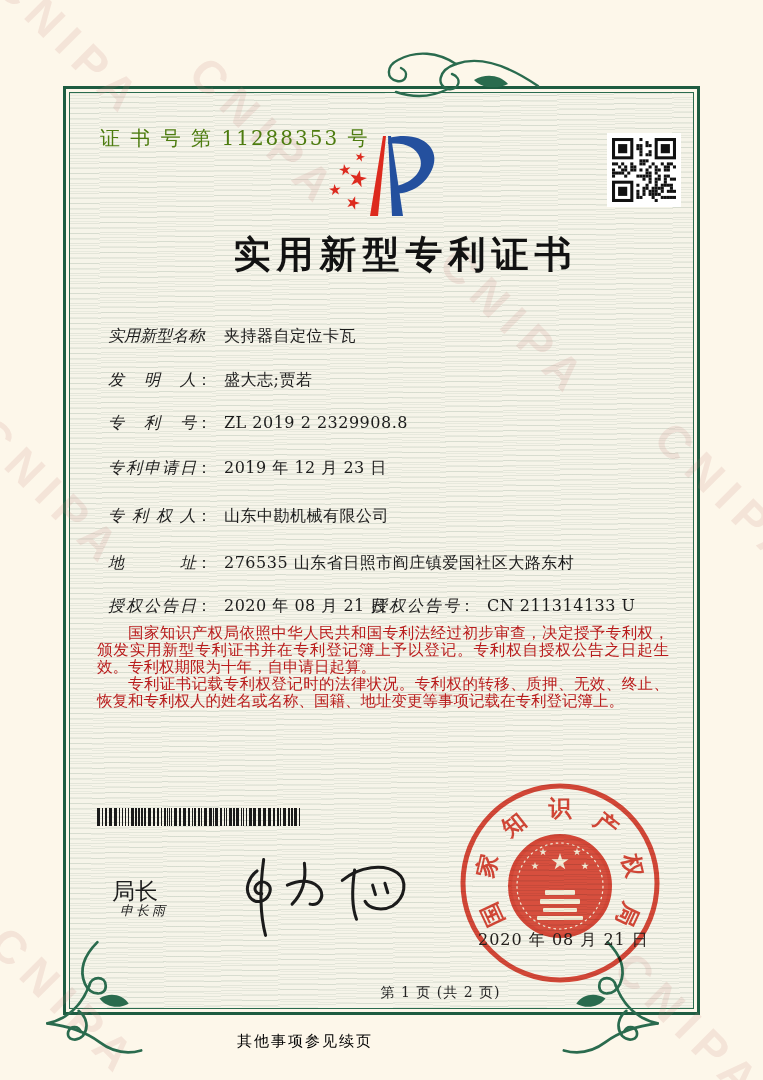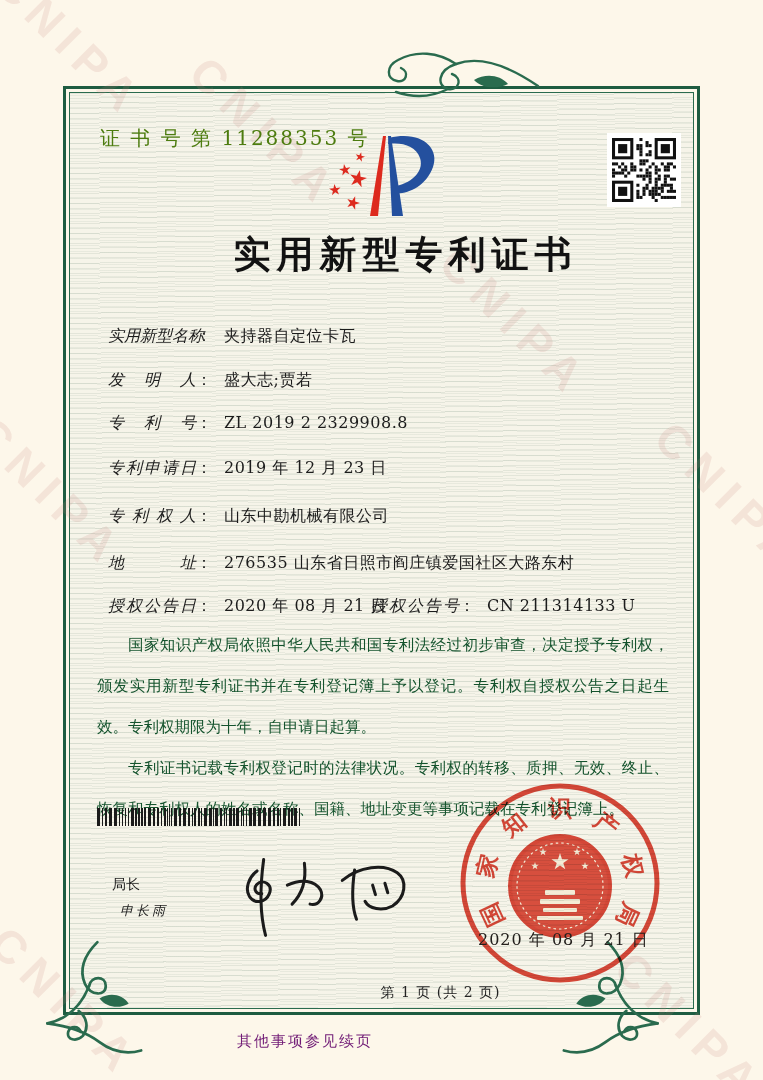--- a/index.html
+++ b/index.html
@@ -46,39 +46,39 @@
     text-align:center; font-size:37px; font-weight:bold; letter-spacing:6px; color:#121212;
   }
   
   .frow{ position:absolute; left:108px; z-index:3; font-size:16px; white-space:nowrap; }
   .lab{ display:inline-block; width:88px; text-align:justify; text-align-last:justify; vertical-align:bottom;font-style:italic;}
   .colon{ display:inline-block; }
   .val{ margin-left:12px; letter-spacing:0.5px; }
   
   .body-text{
     position:absolute; left:97px; top:625px; width:572px; z-index:3;
-    font-size:15.5px; line-height:41px; text-align:justify; color:#14532d;
+    font-size:15.5px; line-height:17px; text-align:justify; color:#b91c1c;
   }
   .body-text p{ margin:0; text-indent:2em; }
   
   .barcode{ position:absolute; left:97px; top:808px; width:207px; height:18px; z-index:3; }
   
-  .director-title{ position:absolute; left:112px; top:876px; font-size:14px; z-index:3;font-family:Liberation Mono, monospace;}
+  .director-title{ position:absolute; left:112px; top:876px; font-size:23px; z-index:3;font-family:Liberation Mono, monospace;}
   .director-name{ position:absolute; left:120px; top:902px; font-size:13px; letter-spacing:3px; z-index:3;font-style:italic;}
   .signature{ position:absolute; left:218px; top:852px; width:205px; height:90px; z-index:4;}
   
   .seal{ position:absolute; left:455px; top:778px; width:210px; height:210px; z-index:3;
          mix-blend-mode:multiply; opacity:.92; }
   .seal-date{ position:absolute; left:478px; top:930px; z-index:5; font-size:16px;
               letter-spacing:1px; color:#24201d; white-space:nowrap;}
   
   .page-info{ position:absolute; left:63px; width:755px; top:984px; text-align:center;
               font-size:14px; letter-spacing:1px; z-index:3; color:#222;}
   .cont-note{ position:absolute; left:0; width:610px; top:1032px; text-align:center;
-              font-size:15px; letter-spacing:2px; z-index:3; color:#701a75;}
+              font-size:15px; letter-spacing:2px; z-index:3; color:#000000;}
   
   .orn{ position:absolute; z-index:2; }
 </style>
 </head>
 <body>
 
 <div class="page">
 
   <div id="wm-layer">
       <div class="wm" style="left: -25px; top: 15px;">CNIPA</div>

